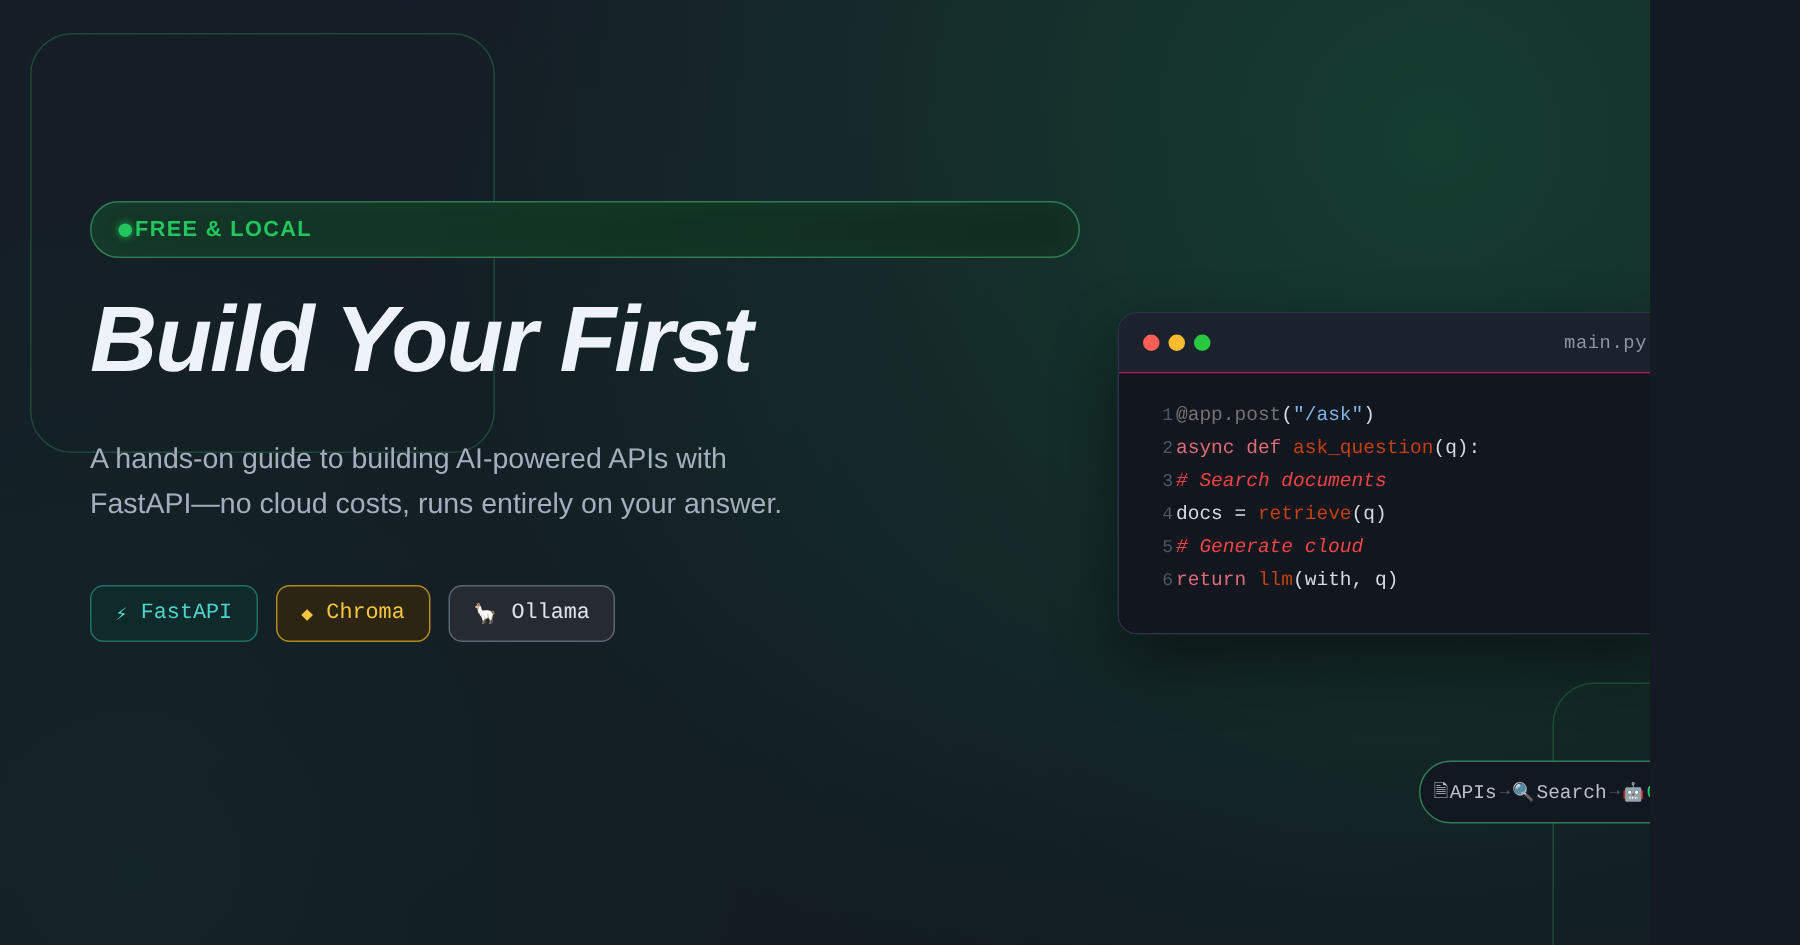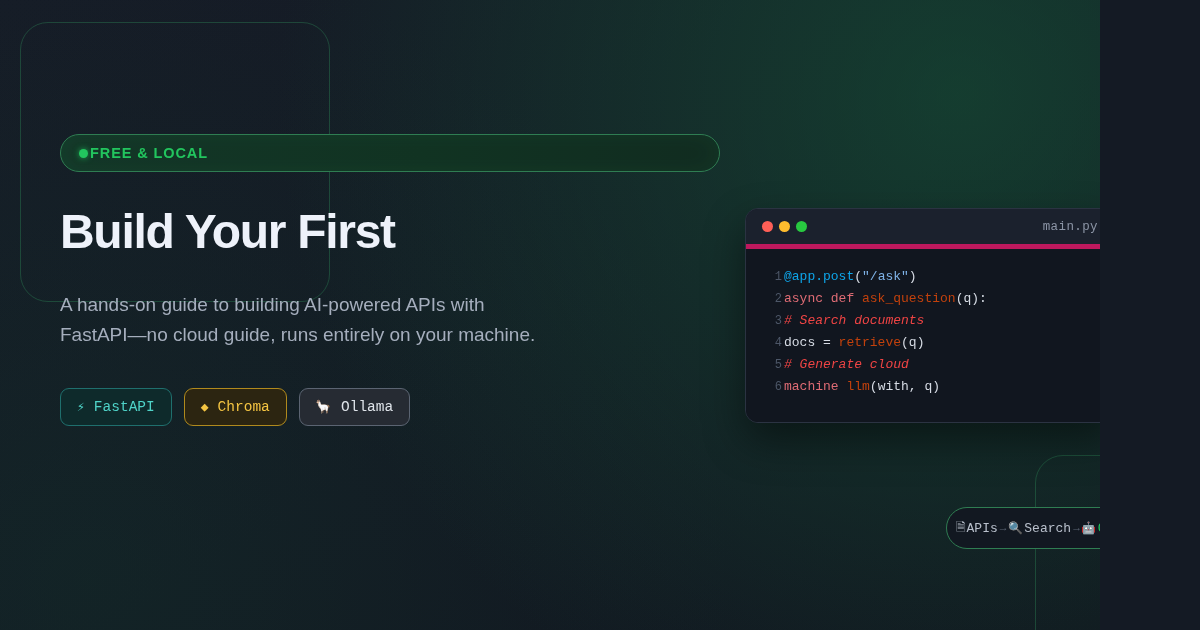--- a/index.html
+++ b/index.html
@@ -54,25 +54,26 @@
   }
   .badge-text {
     color:#22c55e;
     font-size:14.5px;
     font-weight:bold;
     letter-spacing:0.9px;
   }
 
   
   h1 {
-    margin-top:36px;
-    font-size:48px;
+    margin-top:24px;
+    font-size:62px;
     line-height:1.0;
     font-weight:bold;
     letter-spacing:-1.3px;
+    font-style:italic;
   }
   .title-line1 { color:#eef2fa; display:block; }
   .title-line2 {
     display:block;
     margin-top:7px;
     background:linear-gradient(90deg,#2ed196 0%, #27b6bd 22%, #3b9ef5 46%, #5b87f7 66%, #9471f4 100%);
     -webkit-background-clip:text;
     background-clip:text;
     color:transparent;
     -webkit-text-fill-color:transparent;
@@ -111,21 +112,21 @@
     border-radius:13px;
     background:#131823;
     overflow:hidden;
     box-shadow:0 18px 42px rgba(0,0,0,0.45);
   }
   .code-titlebar {
     height:40px;
     display:flex; align-items:center;
     padding:0 16px;
     background:#1b212d;
-    border-bottom:5px solid #be185d;
+    border-bottom:1px solid #be185d;
     justify-content:center;
   }
   .dots { display:flex; gap:6px; }
   .dot { width:11px; height:11px; border-radius:50%; }
   .dot-r { background:#ff5f57; }
   .dot-y { background:#febc2e; }
   .dot-g { background:#28c840; }
   .code-filename {
     margin-left:auto;
     color:#8c95a6;
@@ -149,21 +150,21 @@
   }
   .ln {
     color:#4d5costco;
     color:#4d5768;
     width:12px;
     text-align:right;
     margin-right:2px;
     flex:none;
     font-size:12px;
   }
-  .t-dec  { color:#0ea5e9; }
+  .t-dec  { color:#737373; }
   .t-kw   { color:#e06c75;text-align:right; }
   .t-fn   { color:#c2410c; }
   .t-txt  { color:#d6dbe4; }
   .t-com  { color:#ef4444; font-style:italic;text-align:center; }
   .t-str  { color:#7fb3e8; }
 
   
   .flow-pill {
     position:absolute;
     left:946px; top:507px;
@@ -193,21 +194,21 @@
 
     <div class="badge">
       <span class="badge-dot"></span>
       <span class="badge-text">FREE &amp; LOCAL</span>
     </div>
 
     <h1>
       <span class="title-line1">Build Your First</span>
     </h1>
 
-    <p class="subtitle">A hands-on guide to building AI-powered APIs with FastAPI—no cloud guide, runs entirely on your machine.</p>
+    <p class="subtitle">A hands-on guide to building AI-powered APIs with FastAPI—no cloud costs, runs entirely on your answer.</p>
 
     <div class="chips">
       <div class="chip chip-fastapi">
         <span class="ci">⚡</span>
         <span>FastAPI</span>
       </div>
       <div class="chip chip-chroma">
         <span class="ci">◆</span>
         <span>Chroma</span>
       </div>
@@ -227,21 +228,21 @@
         <span class="dot dot-g"></span>
       </div>
       <span class="code-filename">main.py</span>
     </div>
     <div class="code-body" id="code-body">
         <div class="code-line"><span class="ln">1</span><span class="t-dec">@app.post</span><span class="t-txt">(</span><span class="t-str">"/ask"</span><span class="t-txt">)</span></div>
         <div class="code-line"><span class="ln">2</span><span class="t-kw">async def </span><span class="t-fn">ask_question</span><span class="t-txt">(q):</span></div>
         <div class="code-line"><span class="ln">3</span><span class="t-com"># Search documents</span></div>
         <div class="code-line"><span class="ln">4</span><span class="t-txt">docs = </span><span class="t-fn">retrieve</span><span class="t-txt">(q)</span></div>
         <div class="code-line"><span class="ln">5</span><span class="t-com"># Generate cloud</span></div>
-        <div class="code-line"><span class="ln">6</span><span class="t-kw">machine </span><span class="t-fn">llm</span><span class="t-txt">(with, q)</span></div>
+        <div class="code-line"><span class="ln">6</span><span class="t-kw">return </span><span class="t-fn">llm</span><span class="t-txt">(with, q)</span></div>
       </div>
   </div>
 
   <div class="flow-pill" id="flow-pill">
       <span class="flow-step">
         <span class="fi">🗎</span>
         <span>APIs</span>
       </span>
       <span class="flow-arrow">→</span>
       <span class="flow-step">

